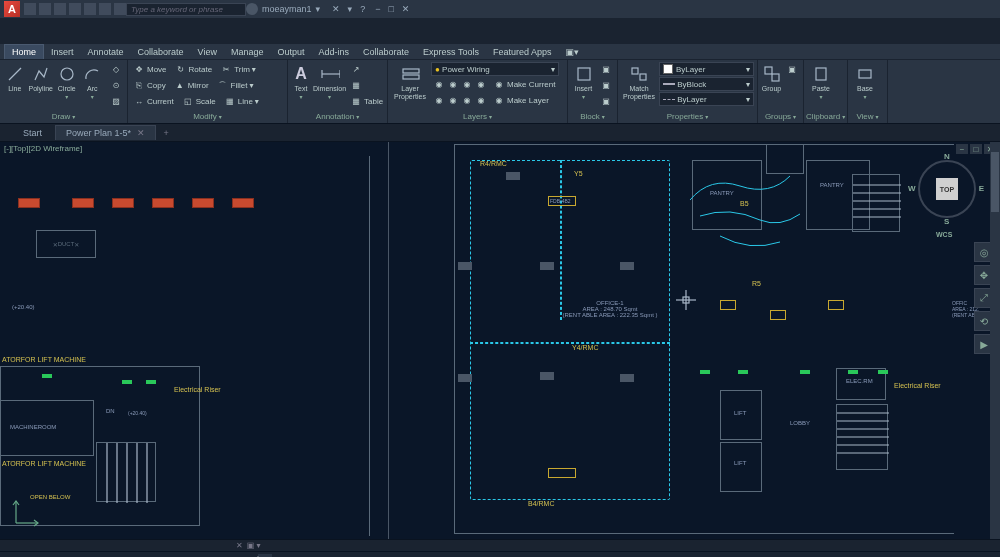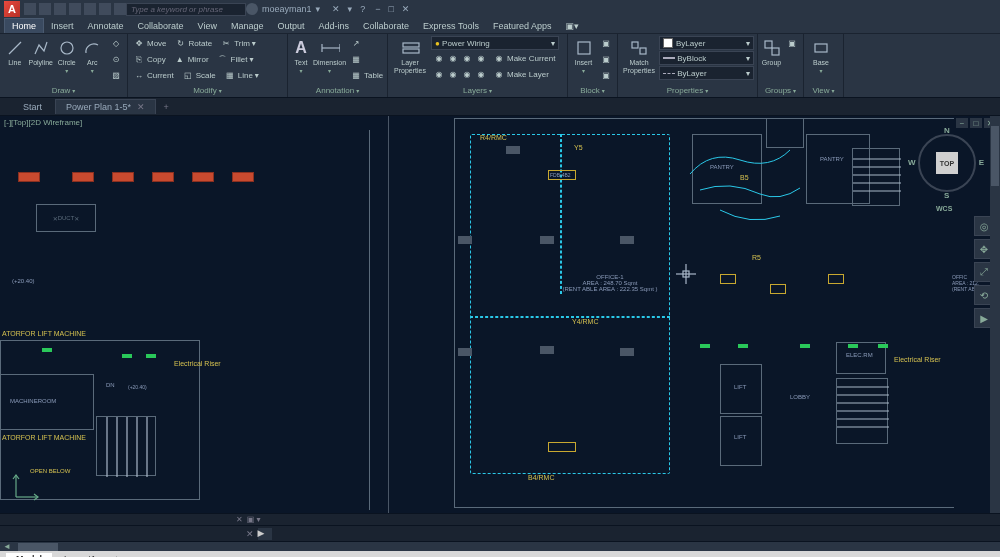--- a/index.html
+++ b/index.html
@@ -11,21 +11,21 @@
 .titlebar .qat { display: flex; gap: 3px; }
 .titlebar .qat-icon { width: 12px; height: 12px; background: #404b5c; }
 .titlebar .title-center { flex: 1; text-align: center; color: #aab; }
 .titlebar .search-box { width: 120px; height: 13px; background: #1a2330; border: 1px solid #3a4454; padding: 0 4px; color: #667; font-style: italic; font-size: 8px; display: flex; align-items: center; }
 .titlebar .user { display: flex; align-items: center; gap: 4px; color: #9ab; font-size: 9px; }
 .titlebar .user-icon { width: 12px; height: 12px; background: #4a5666; border-radius: 50%; }
 .titlebar .win-controls { display: flex; gap: 8px; margin-left: 10px; color: #9ab; }
 .titlebar .win-controls span { cursor: pointer; }
 
 
-.menubar { height: 16px; background: #2a3544; display: flex; align-items: flex-end; padding: 0 4px; font-size: 9px; border-bottom: 1px solid #1a2330; }
+.menubar { height: 16px; background: #2a3544; display: flex; align-items: flex-end; padding: 0 4px; font-size: 9px; border-bottom: 1px solid #1a2330; margin-top: 26px; }
 .menubar .mtab { padding: 2px 7px; color: #bcc; cursor: pointer; }
 .menubar .mtab.active { background: #3a4a60; border: 1px solid #4a5a70; border-bottom: none; color: #fff; }
 
 
 .ribbon { height: 64px; background: #2a3544; display: flex; border-bottom: 1px solid #0a1320; }
 .ribbon-panel { border-right: 1px solid #1a2330; display: flex; flex-direction: column; padding: 1px 3px; }
 .ribbon-panel .panel-body { flex: 1; display: flex; align-items: flex-start; gap: 2px; }
 .ribbon-panel .panel-title { height: 12px; text-align: center; font-size: 8px; color: #8a9; display: flex; align-items: center; justify-content: center; gap: 2px; }
 .ribbon-panel .panel-title::after { content: "▾"; font-size: 6px; }
 
@@ -382,20 +382,34 @@
     <div class="small-col">
           <div class="small-row">
             <div class="si">▣</div>
           </div>
         </div>
       </div>
     <div class="panel-title">Groups</div>
   </div>
 
 
+  <div class="ribbon-panel" style="width:44px">
+    <div class="panel-body">
+        <div class="big-tool">
+          <div class="ico">
+            <svg width="18" height="18">
+              <rect class="stroke-lt" x="4" y="3" width="10" height="12"></rect>
+            </svg>
+          </div>
+          <div class="lbl">Paste</div>
+          <div class="drop">▾</div>
+        </div>
+      </div>
+    <div class="panel-title">Clipboard</div>
+  </div>
 
   <div class="ribbon-panel" style="width:40px">
     <div class="panel-body">
         <div class="big-tool">
           <div class="ico">
             <svg width="18" height="18">
               <rect class="stroke-lt" x="3" y="5" width="12" height="8"></rect>
             </svg>
           </div>
           <div class="lbl">Base</div>

